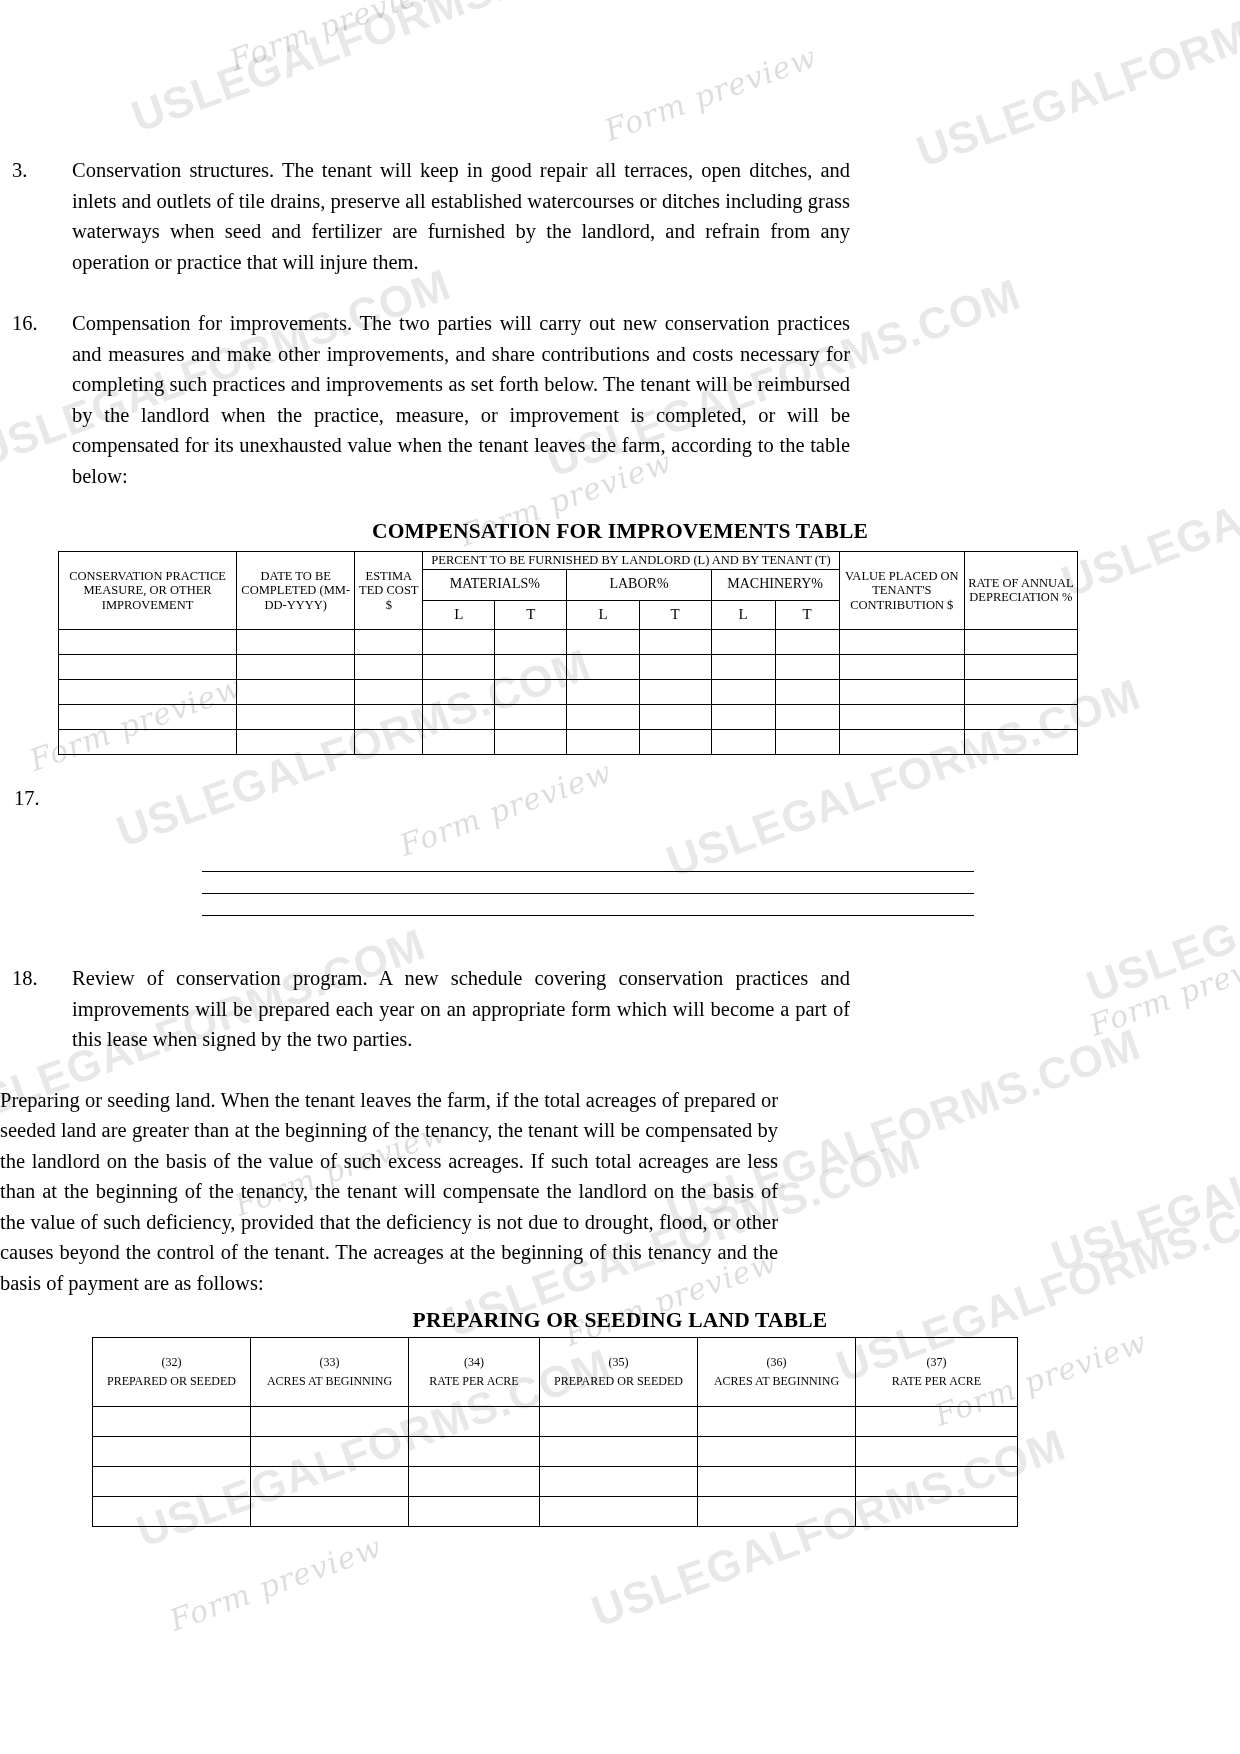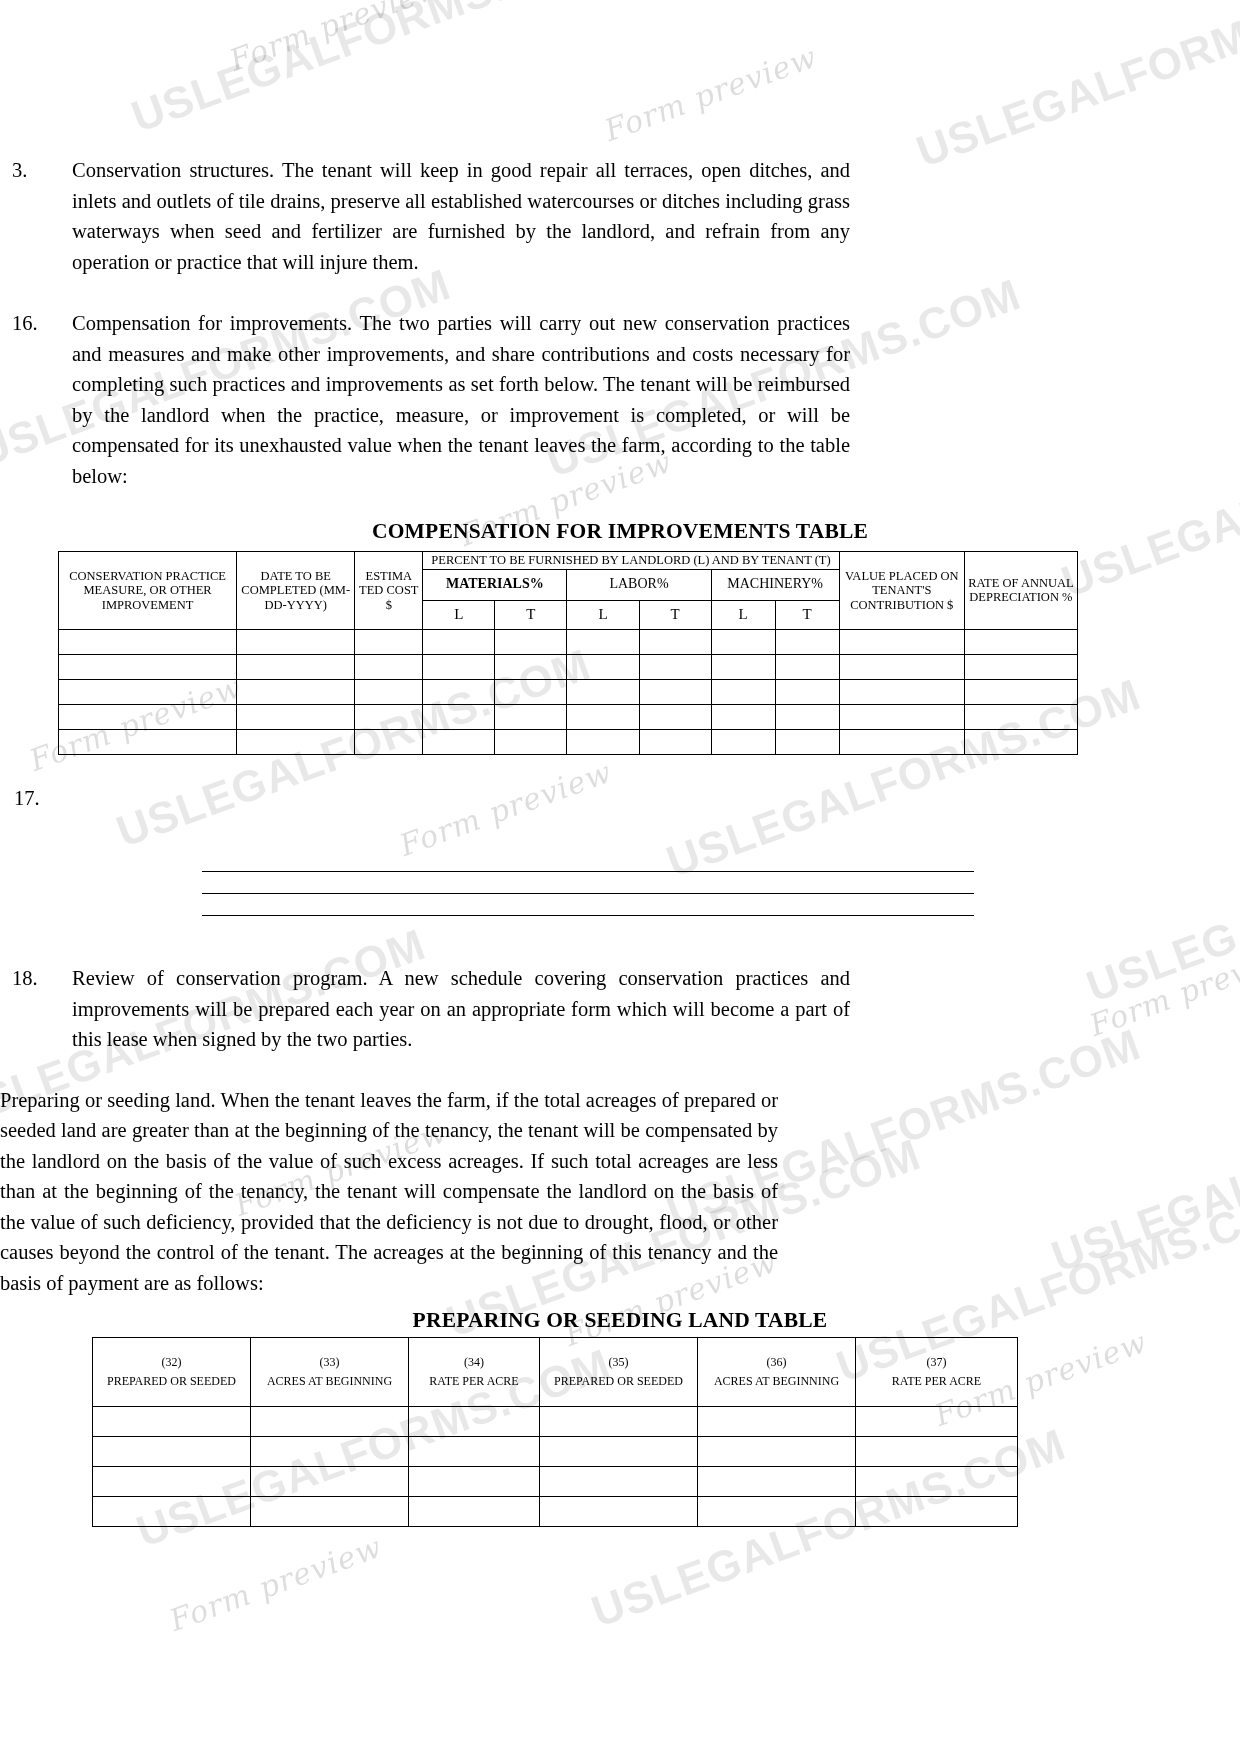--- a/index.html
+++ b/index.html
@@ -216,21 +216,21 @@
       <thead>
         <tr>
           <th rowspan="3" style="height:52px;">CONSERVATION PRACTICE MEASURE, OR OTHER IMPROVEMENT</th>
           <th rowspan="3">DATE TO BE COMPLETED (MM-DD-YYYY)</th>
           <th rowspan="3">ESTIMA TED COST $</th>
           <th colspan="6">PERCENT TO BE FURNISHED BY LANDLORD (L) AND BY TENANT (T)</th>
           <th rowspan="3">VALUE PLACED ON TENANT'S CONTRIBUTION $</th>
           <th rowspan="3">RATE OF ANNUAL DEPRECIATION %</th>
         </tr>
         <tr>
-          <th class="sub" colspan="2" style="height:28px;font-weight:bold;">MATERIALS%</th>
+          <th class="sub" colspan="2" style="height:28px;">MATERIALS%</th>
           <th class="sub" colspan="2">LABOR%</th>
           <th class="sub" colspan="2">MACHINERY%</th>
         </tr>
         <tr>
           <th class="lt">L</th>
           <th class="lt">T</th>
           <th class="lt">L</th>
           <th class="lt">T</th>
           <th class="lt">L</th>
           <th class="lt">T</th>

